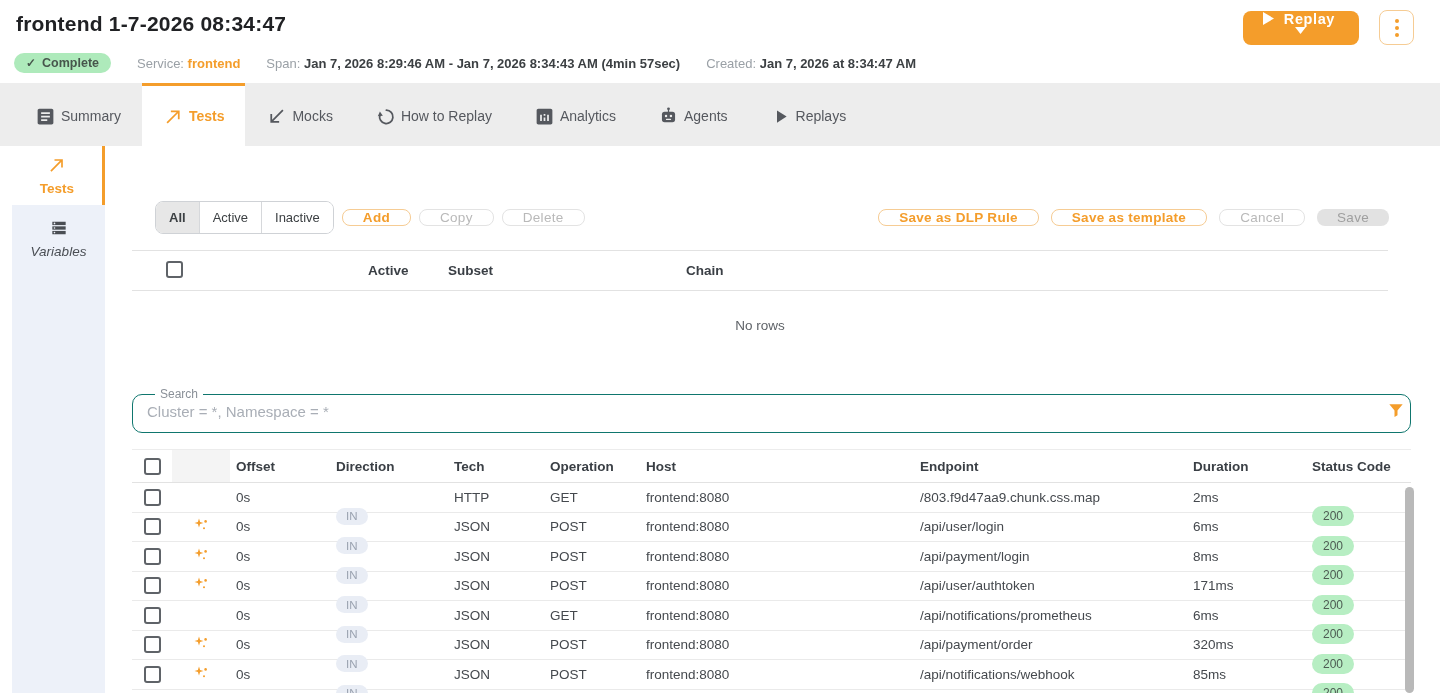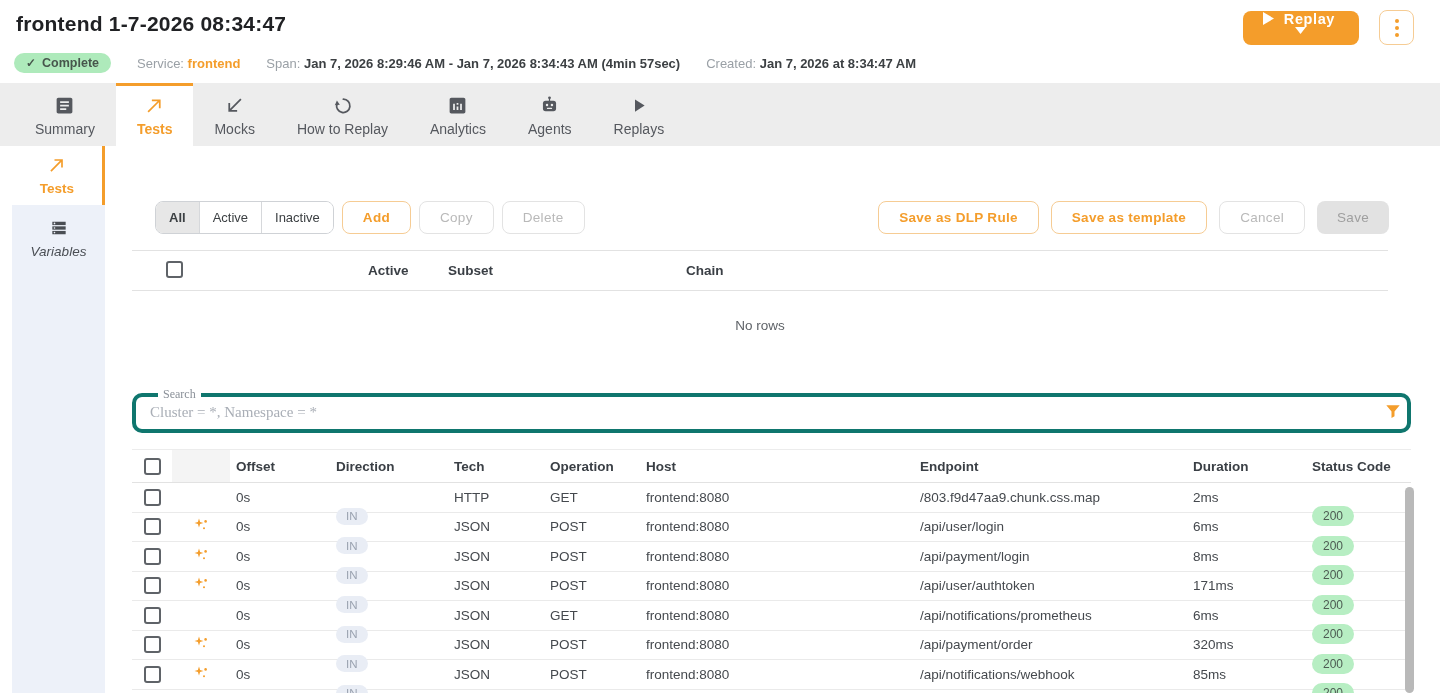--- a/index.html
+++ b/index.html
@@ -41,21 +41,21 @@
   .status-line{ display:flex; align-items:center; gap:26px; padding:8px 16px 10px 14px; font-size:13px;}
   .complete-badge{ background:var(--success-badge-bg); color:var(--success-badge-text);
     border-radius:12px; padding:3px 12px; font-size:12.5px; font-weight:600;
     display:inline-flex; align-items:center; gap:6px;}
   .meta{ color:#9AA0A6; }
   .meta b{ color:#3c4043; font-weight:600; }
   .meta .orange{ color:var(--accent); font-weight:600; }
 
   
   .tab-bar{ display:flex; background:var(--tab-bar-bg); height:63px; align-items:stretch; padding-left:14px;}
-  .tab{ display:flex; flex-direction:column; align-items:center; justify-content:center; gap:5px;
+  .tab{ display:flex; flex-direction:row; align-items:center; justify-content:center; gap:5px;
     padding:0 21px; color:#55585e; font-size:14px; cursor:pointer; border-top:3px solid transparent;}
   .tab svg{ width:21px; height:21px; }
   .tab.active{ background:#fff; color:var(--accent); border-top-color:var(--accent); font-weight:600;}
 
   
   .content-wrap{ display:flex; height:555px; }
   .sidebar{ width:105px; flex:none; }
   .sidebar-strip{ margin-left:12px; background:var(--sidebar-bg); height:100%; }
   .side-item{ display:flex; flex-direction:column; align-items:center; justify-content:center;
     gap:6px; height:60px; font-size:13.5px; color:#4a4e54; cursor:pointer; padding:4px 0;}
@@ -68,41 +68,41 @@
 
   
   .toolbar{ display:flex; justify-content:space-between; align-items:center; }
   .toolbar-left{ display:flex; gap:8px; margin-left:23px; align-items:center;}
   .toolbar-right{ display:flex; gap:12px; margin-right:22px; align-items:center;}
   .segmented{ display:flex; border:1px solid #cfd2d6; border-radius:8px; overflow:hidden; height:33px;}
   .segment{ padding:0 13px; display:flex; align-items:center; font-size:13px; color:#3c4043;
     background:#fff; border-right:1px solid #d6d8db; cursor:pointer; font-family:inherit; border-top:none; border-bottom:none; border-left:none;}
   .segment:last-child{ border-right:none; }
   .segment.selected{ background:#e7e7e7; font-weight:700; }
-  .btn{ height:33px; border-radius:8px; font-size:13.5px; padding:0 20px; cursor:pointer;
+  .btn{ height:17px; border-radius:8px; font-size:13.5px; padding:0 20px; cursor:pointer;
     background:#fff; font-family:inherit; letter-spacing:.3px;text-align:right;}
   .btn.outline-orange{ border:1px solid var(--accent-soft-border); color:var(--accent); font-weight:600;}
   .btn.outline-disabled{ border:1px solid #e3e3e3; color:#b9b9b9; }
   .btn.filled-disabled{ border:none; background:#e2e2e2; color:#9f9f9f; }
 
   
   .tests-table{ margin-top:16px; width:calc(100% - 23px); }
   .tests-header{ display:grid; grid-template-columns:236px 80px 238px 1fr; align-items:center;
     height:41px; border-top:1px solid var(--border); border-bottom:1px solid var(--border);
     font-size:13.5px; font-weight:700; color:#3a3f45;}
   .tests-empty{ height:68px; display:flex; align-items:center; justify-content:center;
     font-size:13.5px; color:#5f6368;}
 
   .checkbox{ width:17px; height:17px; border:2px solid #5f6368; border-radius:3px;
     background:#fff; display:inline-block; cursor:pointer; flex:none;}
 
   
   .search-wrap{ margin-top:28px; }
-  fieldset.search-field{ border:4px solid #0f766e; border-radius:10px; height:46px;
-    padding:0 2px 0 14px; display:block; position:relative;font-family:Liberation Serif, serif;}
+  fieldset.search-field{ border:1px solid #0f766e; border-radius:10px; height:46px;
+    padding:0 2px 0 14px; display:block; position:relative;}
   fieldset.search-field legend{ font-size:12px; color:#8a9098; padding:0 5px; margin-left:8px;}
   .search-inner{ display:flex; align-items:center; height:24px; margin-top:-2px;}
   .search-input{ border:none; outline:none; flex:1; font-size:15px; color:#3b82f6;
     font-family:inherit; background:transparent;}
   .search-input::placeholder{ color:#a9aeb6; opacity:1;}
   .filter-icon{ width:20px; height:20px; flex:none; cursor:pointer; margin-right:2px;}
 
   
   .req-table{ margin-top:16px; }
   .req-grid{ display:grid; grid-template-columns:40px 58px 100px 118px 96px 96px 274px 273px 119px 1fr;

